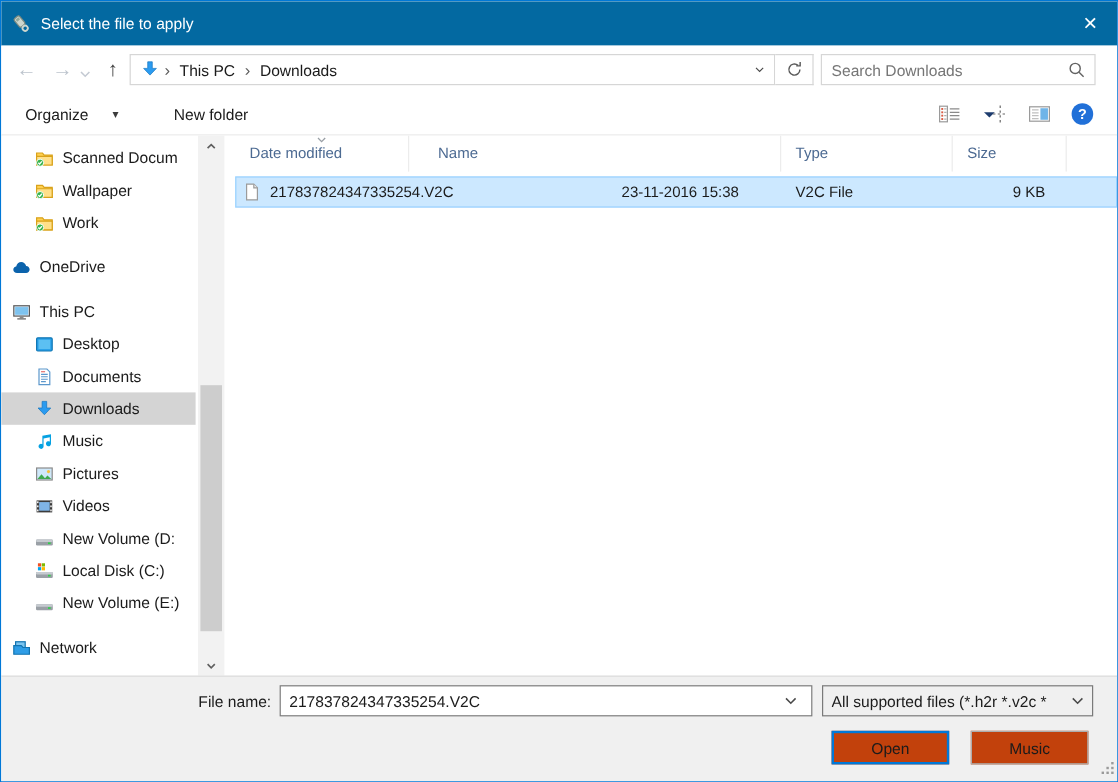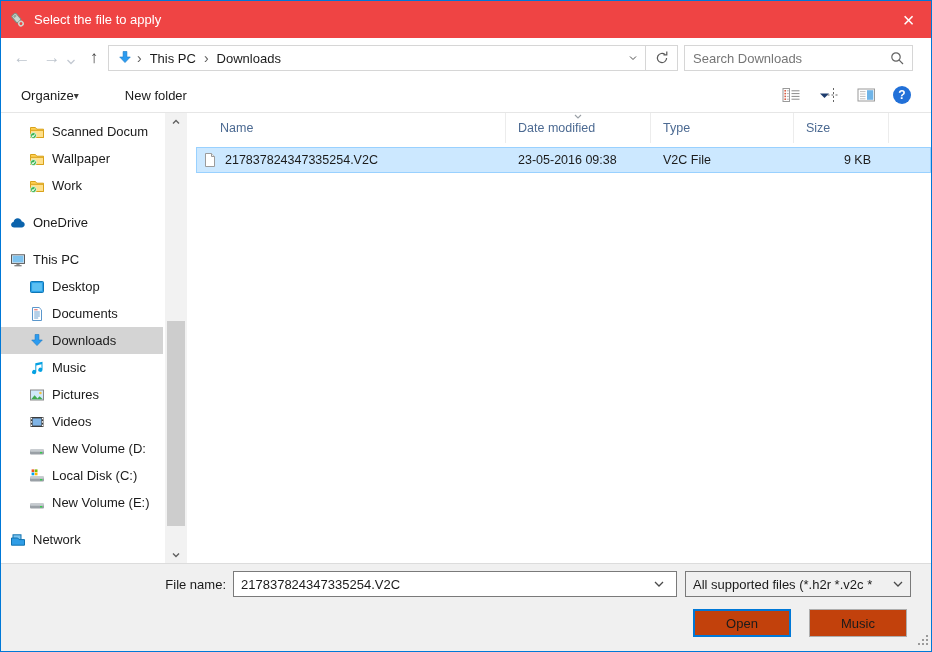--- a/index.html
+++ b/index.html
@@ -3,21 +3,21 @@
 <meta charset="utf-8">
 <style>
   html,body{margin:0;padding:0;background:#e8e8e8;}
   .window{
     position:relative;width:932px;height:652px;box-sizing:border-box;
     border:1px solid #0078d7;background:#fff;overflow:hidden;
     font-family:"Liberation Sans","DejaVu Sans",sans-serif;font-size:13px;color:#1b1b1b;
     -webkit-user-select:none;user-select:none;
   }
   
-  .titlebar{height:37px;background:#ef4444;display:flex;align-items:center;padding-left:8px;position:relative;}
+  .titlebar{height:37px;background:#0369a1;display:flex;align-items:center;padding-left:8px;position:relative;}
   .title-icon{width:18px;height:18px;margin-right:7px;}
   .title-icon svg{width:18px;height:18px;display:block;}
   .title-text{color:#fff;font-size:13px;}
   .close-btn{position:absolute;right:0;top:0;width:45px;height:37px;display:flex;align-items:center;justify-content:center;color:#fff;font-size:20px;line-height:1;}
   
   .navbar{height:40px;position:relative;background:#fff;}
   .nav-btn{position:absolute;top:8px;height:24px;display:flex;align-items:center;justify-content:center;font-size:17px;}
   .nav-back{left:8px;width:26px;color:#bdc4cd;}
   .nav-fwd{left:38px;width:26px;color:#bdc4cd;}
   .nav-recent{left:62px;width:16px;top:12px;}
@@ -29,21 +29,21 @@
   .crumb{padding:0 7px;white-space:nowrap;}
   .crumb-sep{color:#5c5c5c;padding:0 1px;font-size:14px;}
   .addr-chevron{margin-left:auto;width:24px;height:24px;display:flex;align-items:center;justify-content:center;}
   .refresh-btn{position:absolute;left:645px;top:7px;width:32px;height:26px;box-sizing:border-box;border:1px solid #d6d6d6;border-left:none;display:flex;align-items:center;justify-content:center;background:#fff;}
   .searchbar{position:absolute;left:683px;top:7px;width:229px;height:26px;box-sizing:border-box;border:1px solid #d6d6d6;display:flex;align-items:center;background:#fff;}
   .search-input{flex:1;border:none;outline:none;background:transparent;padding:0 4px 0 8px;font:13px "Liberation Sans","DejaVu Sans",sans-serif;color:#8b5cf6;min-width:0;}
   .search-input::placeholder{color:#767676;opacity:1;}
   .search-icon{width:16px;height:16px;margin-right:7px;}
   
   .toolbar{height:35px;box-sizing:border-box;border-bottom:1px solid #e6e6e6;display:flex;align-items:center;padding:0 20px;background:#fff;}
-  .tool-btn{display:flex;align-items:center;gap:0;white-space:nowrap;}
+  .tool-btn{display:flex;align-items:center;gap:20px;white-space:nowrap;}
   .tool-organize{margin-right:46px;}
   .tool-caret{font-size:10px;color:#3c3c3c;}
   .tool-right{margin-left:auto;display:flex;align-items:center;gap:17px;}
   .tool-icon svg{display:block;}
   .help-circle{width:18px;height:18px;border-radius:50%;background:#2170d8;color:#fff;font-size:12px;font-weight:bold;display:flex;align-items:center;justify-content:center;}
   
   .main{display:flex;height:450px;background:#fff;}
   .sidebar{width:186px;position:relative;flex:none;}
   .sidebar-items{padding-top:5px;}
   .side-item{height:27px;display:flex;align-items:center;gap:7px;padding-left:9px;width:162px;box-sizing:border-box;cursor:default;}
@@ -363,50 +363,50 @@
         <div class="scr-thumb"></div>
         <div class="scr-btn scr-bottom">
             <svg width="10" height="10" viewBox="0 0 10 10">
               <path d="M2 3.5l3 3 3-3" fill="none" stroke="#606060" stroke-width="1.4"></path>
             </svg>
           </div>
       </div>
     </div>
     <div class="content">
       <div class="list-header" id="list-header">
-          <div class="hcell col0">
-            <span>Name</span>
-          </div>
           <div class="hcell col1">
             <span>Date modified</span>
             <span class="sort-ind">
               <svg viewBox="0 0 12 8">
                 <path d="M3 2l3 3 3-3" fill="none" stroke="#9aa0a6" stroke-width="1.1"></path>
               </svg>
             </span>
+          </div>
+          <div class="hcell col0">
+            <span>Name</span>
           </div>
           <div class="hcell col2">
             <span>Type</span>
           </div>
           <div class="hcell col3">
             <span>Size</span>
           </div>
         </div>
       <div id="list-body">
           <div class="frow selected">
             <div class="fcell name col0">
               <span class="icon16">
                 <svg viewBox="0 0 16 16">
                   <path d="M3.5 1.5h6l3 3v10h-9z" fill="#fff" stroke="#9b9b9b"></path>
                   <path d="M9.5 1.5v3h3" fill="#ececec" stroke="#9b9b9b"></path>
                 </svg>
               </span>
               <span>217837824347335254.V2C</span>
             </div>
-            <div class="fcell col1">23-05-2016 09:38</div>
+            <div class="fcell col1">23-11-2016 15:38</div>
             <div class="fcell col2">V2C File</div>
             <div class="fcell size col3">9 KB</div>
           </div>
         </div>
     </div>
   </div>
 
   <div class="footer">
     <span class="fn-label">File name:</span>
     <input class="fn-input" type="text" value="217837824347335254.V2C" style="">

